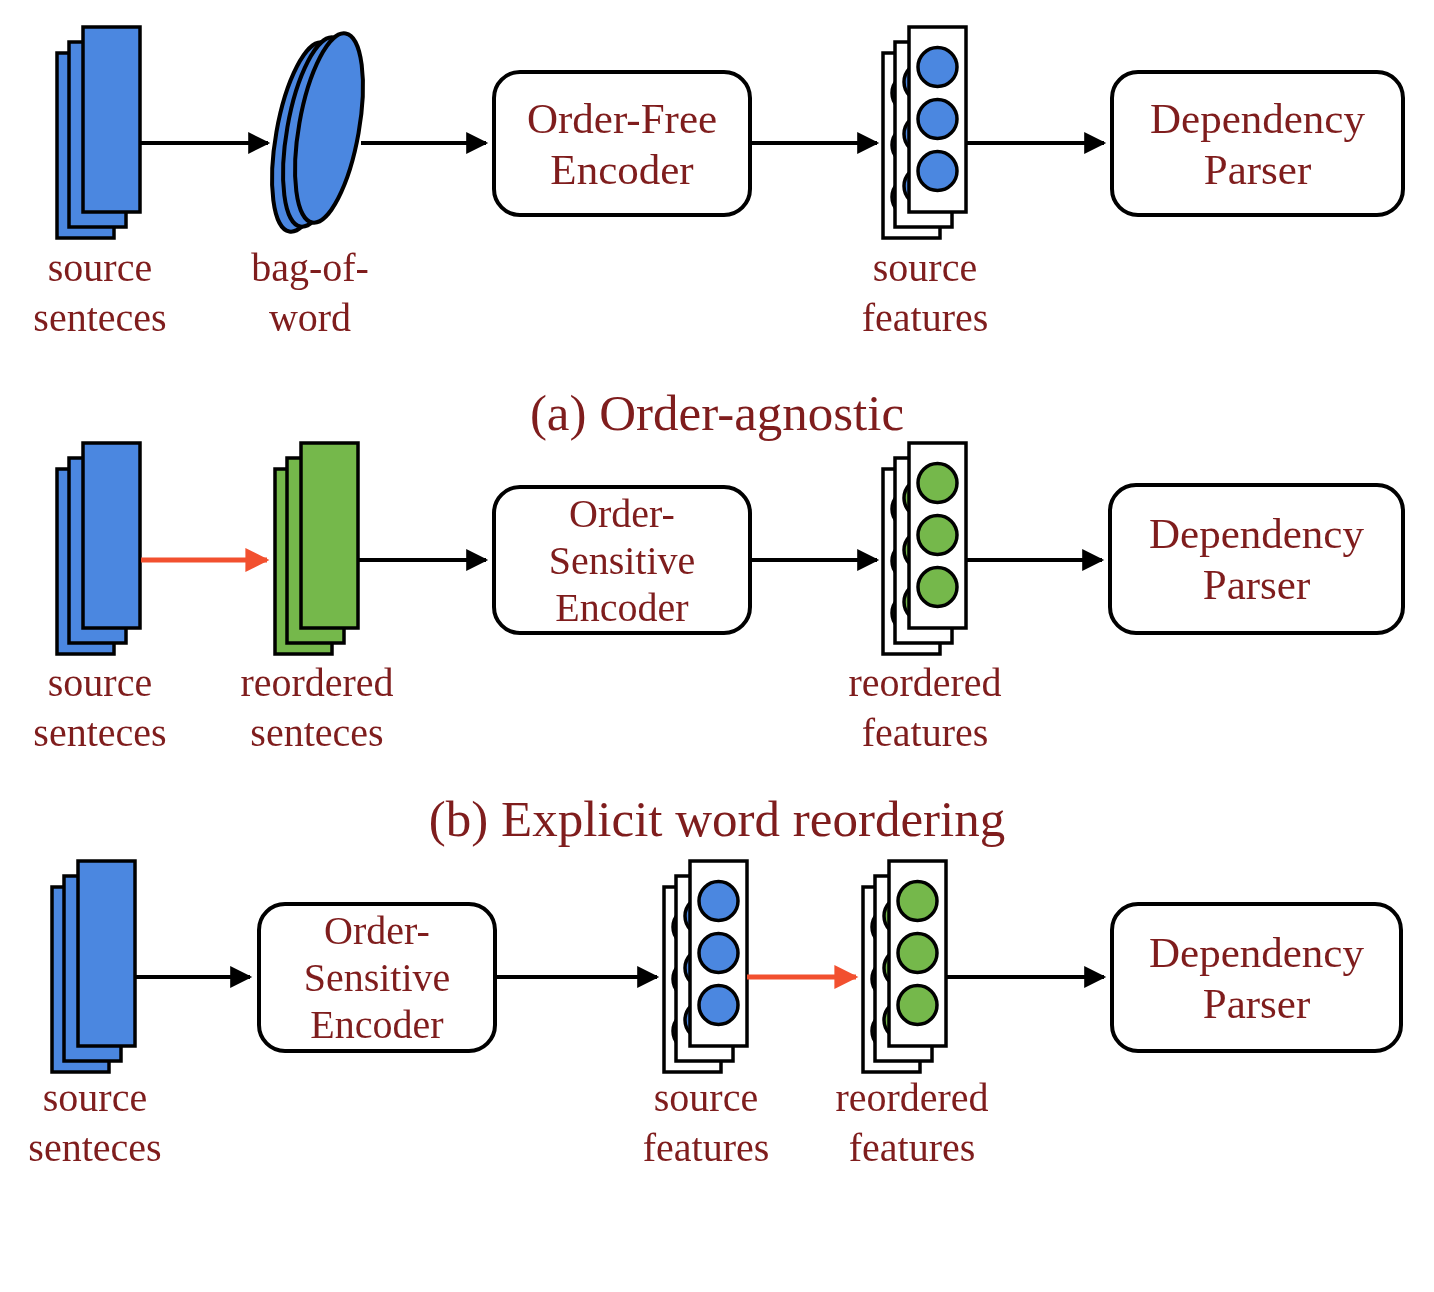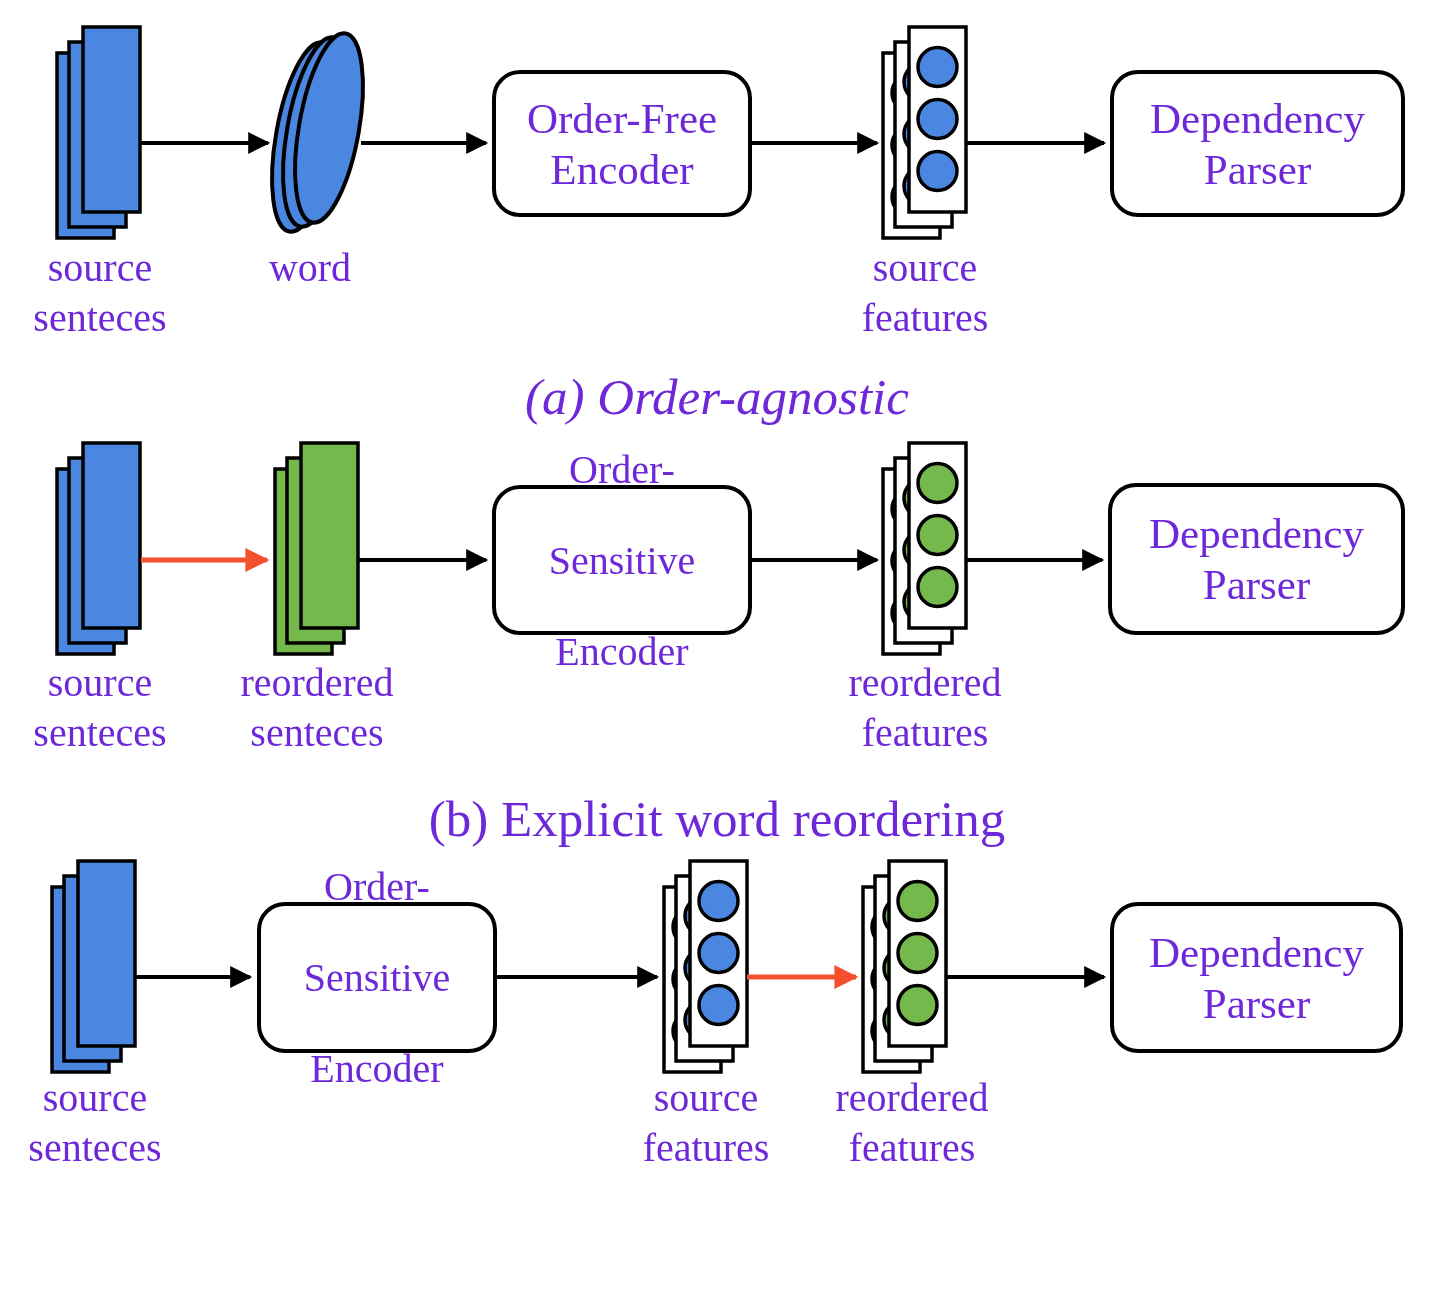--- a/index.html
+++ b/index.html
@@ -1,27 +1,27 @@
 <!DOCTYPE html>
 <html><head>
 <meta charset="utf-8">
 <style>
   html,body{margin:0;padding:0;background:#fff;}
   #canvas{
     position:relative;width:1434px;height:1292px;background:#fff;
-    font-family:"Liberation Serif",serif;color:#6d28d9;overflow:hidden;
+    font-family:"Liberation Serif",serif;color:#7f1d1d;overflow:hidden;
   }
   #diagram-svg{position:absolute;left:0;top:0;}
   .box{
     position:absolute;box-sizing:border-box;border:4px solid #000;border-radius:28px;
     background:#fff;display:flex;flex-direction:column;align-items:center;justify-content:center;
     text-align:center;
   }
   .box.two{font-size:43px;line-height:51px;}
-  .box.three{font-size:40px;line-height:47px;gap:44px;}
+  .box.three{font-size:40px;line-height:47px;}
   .lbl{position:absolute;text-align:center;font-size:40px;line-height:50px;white-space:nowrap;}
   .lbl span{display:block;}
   .cap{position:absolute;left:0;width:100%;text-align:center;font-size:51px;line-height:58px;}
 </style>
 </head>
 <body>
 
 <div id="canvas">
 
   <svg id="diagram-svg" width="1434" height="1292" viewBox="0 0 1434 1292">
@@ -96,27 +96,28 @@
   <div class="box two" style="left:1110px;top:70px;width:295px;height:147px;">
     <span>Dependency</span>
     <span>Parser</span>
   </div>
 
   <div class="lbl" style="left:-10px;top:243px;width:220px;">
     <span>source</span>
     <span>senteces</span>
   </div>
   <div class="lbl" style="left:200px;top:243px;width:220px;">
+    <span>bag-of-</span>
     <span>word</span>
   </div>
   <div class="lbl" style="left:815px;top:243px;width:220px;">
     <span>source</span>
     <span>features</span>
   </div>
-  <div class="cap" style="top:368px;font-style:italic;">(a) Order-agnostic</div>
+  <div class="cap" style="top:384px;">(a) Order-agnostic</div>
 
   <div class="box three" style="left:492px;top:485px;width:260px;height:150px;">
     <span>Order-</span>
     <span>Sensitive</span>
     <span>Encoder</span>
   </div>
   <div class="box two" style="left:1108px;top:483px;width:297px;height:152px;">
     <span>Dependency</span>
     <span>Parser</span>
   </div>

